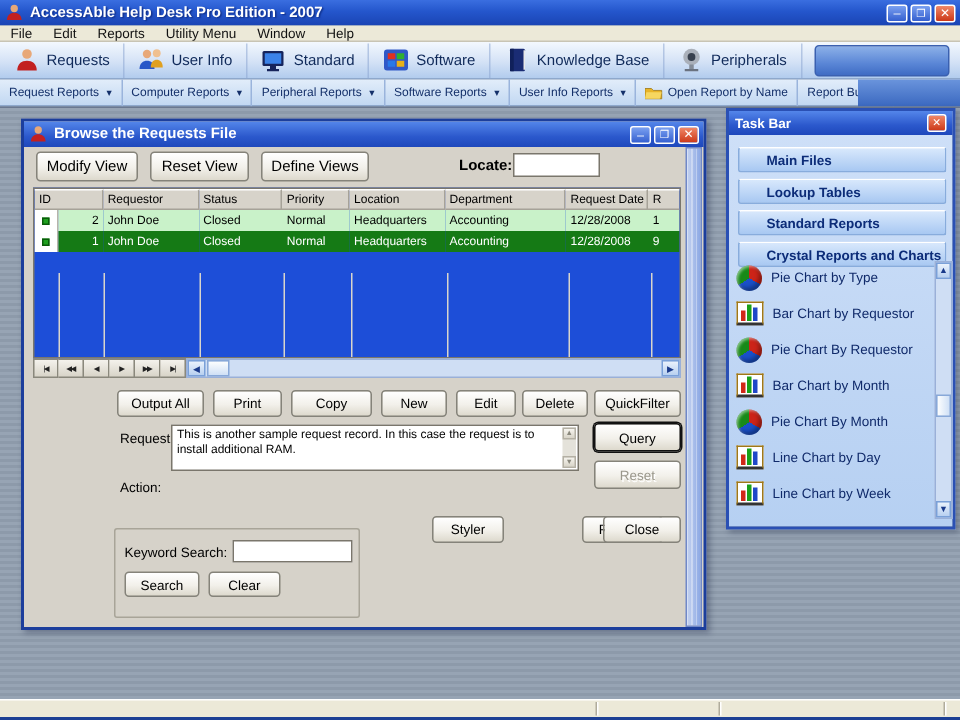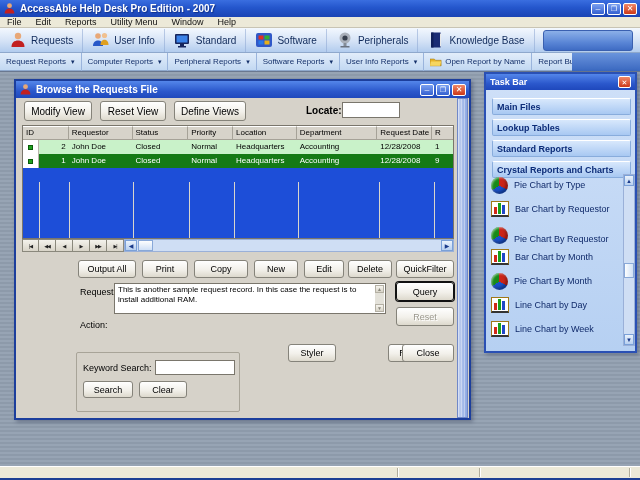--- a/index.html
+++ b/index.html
@@ -124,21 +124,21 @@
     display:flex; align-items:center; padding:0 4px; }
   .tp-title .ttext { color:#fff; font-weight:bold; font-size:9px; }
   .tp-close { margin-left:auto; width:13px; height:12px; border:1px solid #fff; border-radius:2px;
     background:linear-gradient(180deg,#f08868,#cc3818); color:#fff; font-size:7px;
     line-height:11px; text-align:center; }
   .tp-close::after { content:"✕"; }
   .tp-body { position:relative; width:100%; height:261px; }
   .band { position:absolute; left:6px; width:139px; height:17px;
     background:linear-gradient(180deg,#d8e8fc 0%,#a8c8f2 100%);
     border:1px solid #88acdc; border-top-color:#fff; border-radius:2px;
-    font-weight:bold; font-size:9px; color:#0c2c78; display:flex; align-items:center; padding-left:4px; }
+    font-weight:bold; font-size:9px; color:#0c2c78; display:flex; align-items:center; padding-left:18px; }
   .tlist { position:absolute; left:4px; top:84px; width:145px; height:172px; }
   .titem { position:absolute; left:1px; width:128px; height:22px; display:flex; align-items:center; gap:6px;
     font-size:9px; color:#102a6a; }
   .pie { width:17px; height:17px; border-radius:50%;
     background:conic-gradient(#cc2418 0 33%, #1a50c8 33% 66%, #188a18 66% 100%);
     box-shadow:inset -2px -2px 3px rgba(0,0,0,.35), inset 1px 1px 2px rgba(255,255,255,.5); }
   .bars { width:18px; height:16px; background:#fff; border:1px solid #a07818;
     border-bottom:2px solid #333; display:flex; align-items:flex-end; gap:1px; padding:1px 2px; }
   .bars b { display:block; width:3px; }
   .bars .r { height:7px; background:#d02818; }
@@ -217,34 +217,34 @@
         <rect x="1" y="2" width="16" height="14" rx="2" fill="#3058c8"></rect>
         <rect x="3.5" y="4.5" width="5" height="4" fill="#e03020"></rect>
         <rect x="9.5" y="4.5" width="5" height="4" fill="#30b030"></rect>
         <rect x="3.5" y="9.5" width="5" height="4" fill="#2878e8"></rect>
         <rect x="9.5" y="9.5" width="5" height="4" fill="#e8b018"></rect>
       </svg>
     <span>Software</span>
   </div>
   <div class="tbtn">
     <svg viewBox="0 0 18 18">
+        <rect x="4" y="1.5" width="10" height="15" rx="1" fill="#1a2c74"></rect>
+        <rect x="4" y="1.5" width="2.5" height="15" fill="#10205a"></rect>
+        <rect x="13" y="2.5" width="1" height="13" fill="#e8e8e8"></rect>
+      </svg>
+    <span>Knowledge Base</span>
+  </div>
+  <div class="tbtn">
+    <svg viewBox="0 0 18 18">
         <circle cx="9" cy="7" r="5.5" fill="#aab0ba"></circle>
         <circle cx="9" cy="7" r="2.6" fill="#38404e"></circle>
         <rect x="7.5" y="12" width="3" height="3" fill="#848c98"></rect>
         <rect x="4.5" y="15" width="9" height="1.5" fill="#6a7280"></rect>
       </svg>
     <span>Peripherals</span>
-  </div>
-  <div class="tbtn">
-    <svg viewBox="0 0 18 18">
-        <rect x="4" y="1.5" width="10" height="15" rx="1" fill="#1a2c74"></rect>
-        <rect x="4" y="1.5" width="2.5" height="15" fill="#10205a"></rect>
-        <rect x="13" y="2.5" width="1" height="13" fill="#e8e8e8"></rect>
-      </svg>
-    <span>Knowledge Base</span>
   </div>
   <div class="tb-extra"></div>
 </div>
 
 <div class="reportbar">
   <span class="rbtn dd">Request Reports</span>
   <span class="rbtn dd">Computer Reports</span>
   <span class="rbtn dd">Peripheral Reports</span>
   <span class="rbtn dd">Software Reports</span>
   <span class="rbtn dd">User Info Reports</span>
@@ -400,21 +400,21 @@
           <span>Pie Chart by Type</span>
         </div>
         <div class="titem" style="top:24px;">
           <span class="bars">
               <b class="r"></b>
               <b class="g"></b>
               <b class="bl"></b>
             </span>
           <span>Bar Chart by Requestor</span>
         </div>
-        <div class="titem" style="top:48px;align-items:flex-end;">
+        <div class="titem" style="top:48px;">
           <span class="pie"></span>
           <span>Pie Chart By Requestor</span>
         </div>
         <div class="titem" style="top:72px;">
           <span class="bars">
               <b class="r"></b>
               <b class="g"></b>
               <b class="bl"></b>
             </span>
           <span>Bar Chart by Month</span>

